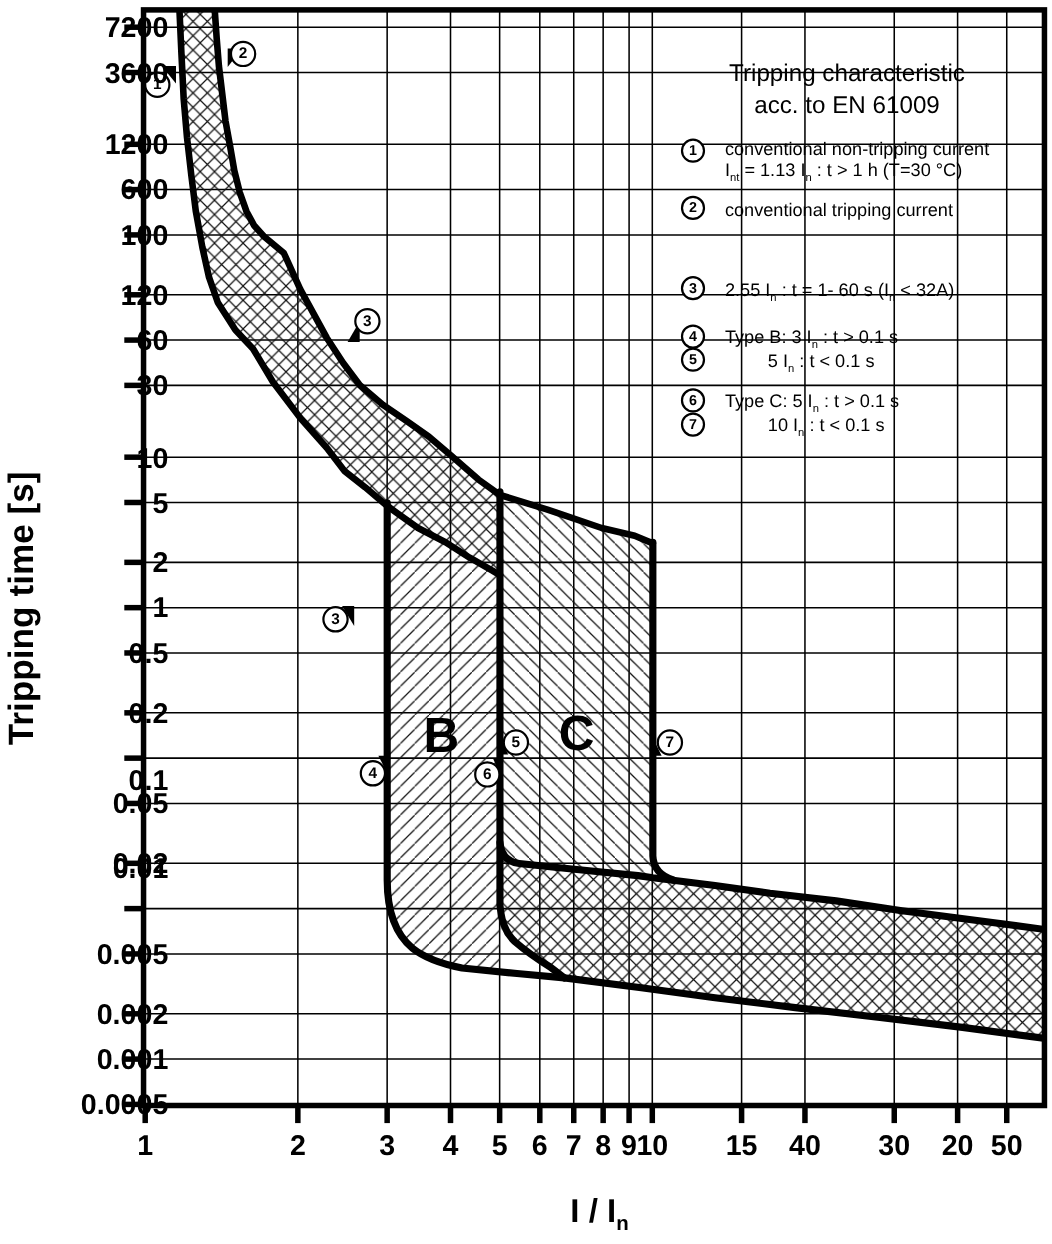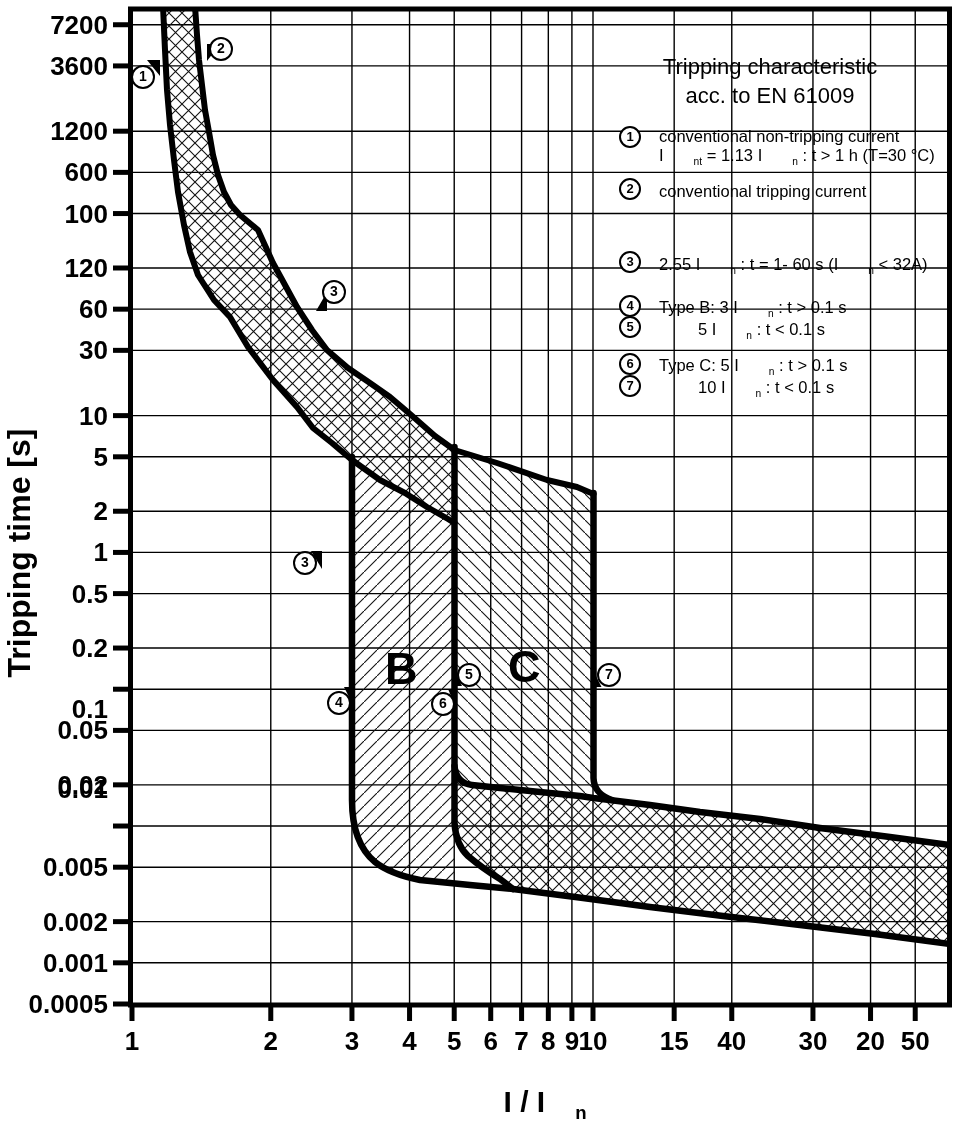--- a/index.html
+++ b/index.html
@@ -1,30 +1,30 @@
 <!DOCTYPE html>
 <html><head>
 <meta charset="utf-8">
 <style>
   html,body { margin:0; padding:0; background:#fff; }
   #stage { position:relative; width:956px; height:1131px; background:#fff;
            font-family:"Liberation Sans",sans-serif; color:#000; overflow:hidden; }
   #plot-svg { position:absolute; left:0; top:0; }
 
   .ticklabel-y { position:absolute; left:0; width:108px; height:30px; line-height:30px;
-                 text-align:right; font-weight:bold; font-size:26px; }
+                 text-align:right; font-weight:bold; font-size:26px;padding-left:45px; }
   .ticklabel-x { position:absolute; width:76px; top:1026px; height:30px; line-height:30px;
                  text-align:center; font-weight:bold; font-size:26px; }
 
   #y-axis-title { position:absolute; left:-178px; top:532px; width:400px; height:42px;
                   transform:rotate(-90deg); transform-origin:center; text-align:center;
                   font-weight:bold; font-size:32px; }
   #x-axis-title { position:absolute; left:480px; top:1085px; width:130px; text-align:center;
                   font-weight:bold; font-size:30px; }
-  #x-axis-title sub, .lline sub { font-size:0.62em;margin-left:30px; }
+  #x-axis-title sub, .lline sub { font-size:0.62em; }
 
   #chart-title { position:absolute; left:620px; top:52px; width:300px; text-align:center;
                  font-size:22px; line-height:29px; }
 
   .lcircle { position:absolute; left:619px; width:22px; height:22px; border:2px solid #000;
              border-radius:50%; box-sizing:border-box; background:#fff; text-align:center;
              font-size:13px; font-weight:bold; line-height:18px; }
   .ltext  { position:absolute; left:659px; font-size:16.5px; line-height:18.5px; white-space:nowrap; }
   .ltext.cont { margin-left:39px; }
 

